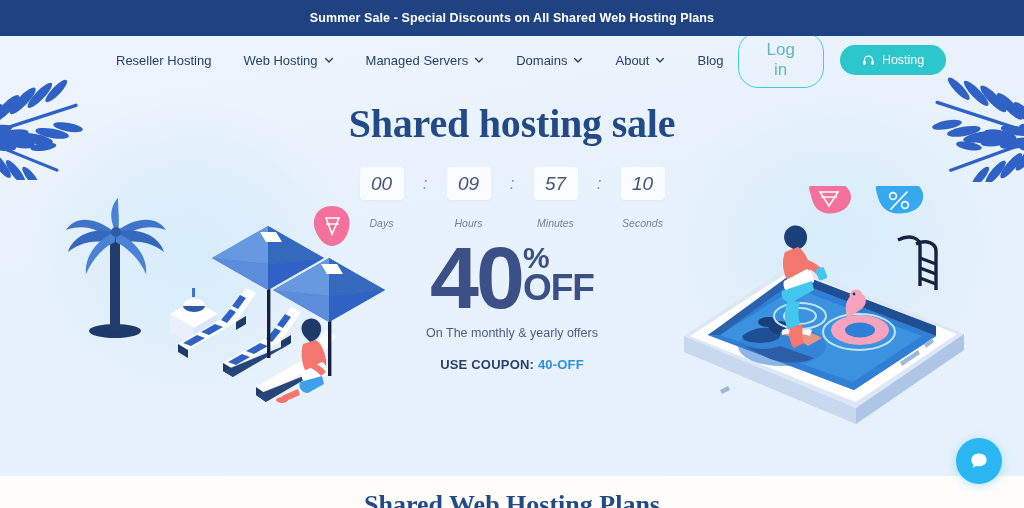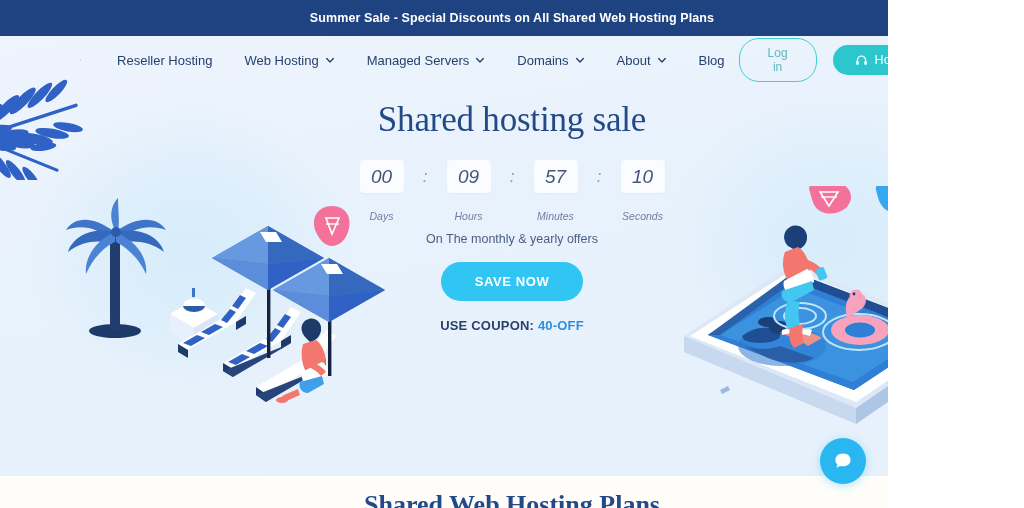--- a/index.html
+++ b/index.html
@@ -7,21 +7,21 @@
   html, body {
     width: 1024px;
     height: 508px;
     overflow: hidden;
     font-family: "Liberation Sans", sans-serif;
     background: #ffffff;
   }
 
   #page {
     position: relative;
-    width: 888px;
+    width: 1024px;
     height: 508px;
     overflow: hidden;
     background: #ffffff;
   }
 
   
   .announce-bar {
     position: absolute;
     top: 0; left: 0;
     width: 1024px;
@@ -106,21 +106,21 @@
     margin-right: 85px;
     display: flex;
     align-items: center;
     gap: 16px;
   }
   .btn-login {
     border: 1px solid #3fcfd5;
     color: #63b6bd;
     background: transparent;
     border-radius: 20px;
-    font-size: 12px;
+    font-size: 17px;
     padding: 7px 28px;
     cursor: pointer;
     font-family: inherit;
   }
   .btn-support {
     border: none;
     background: #2cc6cd;
     color: #ffffff;
     border-radius: 20px;
     font-size: 12.5px;
@@ -142,22 +142,22 @@
     position: absolute;
     left: 50%;
     transform: translateX(-50%);
     top: 64px;
     width: 420px;
     text-align: center;
     z-index: 20;
   }
   .hero-title {
     font-family: "Liberation Serif", serif;
-    font-size: 35px;
-    font-weight: normal;
+    font-size: 40px;
+    font-weight: bold;
     color: #214a86;
     letter-spacing: -0.2px;
   }
 
   .countdown {
     margin-top: 20px;
     display: flex;
     justify-content: center;
     align-items: flex-start;
     gap: 9px;
@@ -622,24 +622,30 @@
           <div class="cd-box">57</div>
           <div class="cd-label">Minutes</div>
         </div>
         <div class="cd-sep">:</div>
         <div class="cd-unit">
           <div class="cd-box">10</div>
           <div class="cd-label">Seconds</div>
         </div>
       </div>
 
+      <div class="discount">
+        <div class="discount-num">40</div>
+        <div class="discount-right">
+          <div class="discount-pct">%</div>
+          <div class="discount-off">OFF</div>
+        </div>
+      </div>
 
       <div class="sub-offer">On The monthly &amp; yearly offers</div>
 
-      <button class="btn-save">SAVE NOW</button>
 
       <div class="coupon">
         <span>USE COUPON:</span>
         <span class="coupon-code">40-OFF</span>
       </div>
     </div>
   </div>
 
   <div class="bottom-section">
     <div class="bottom-heading">Shared Web Hosting Plans</div>

